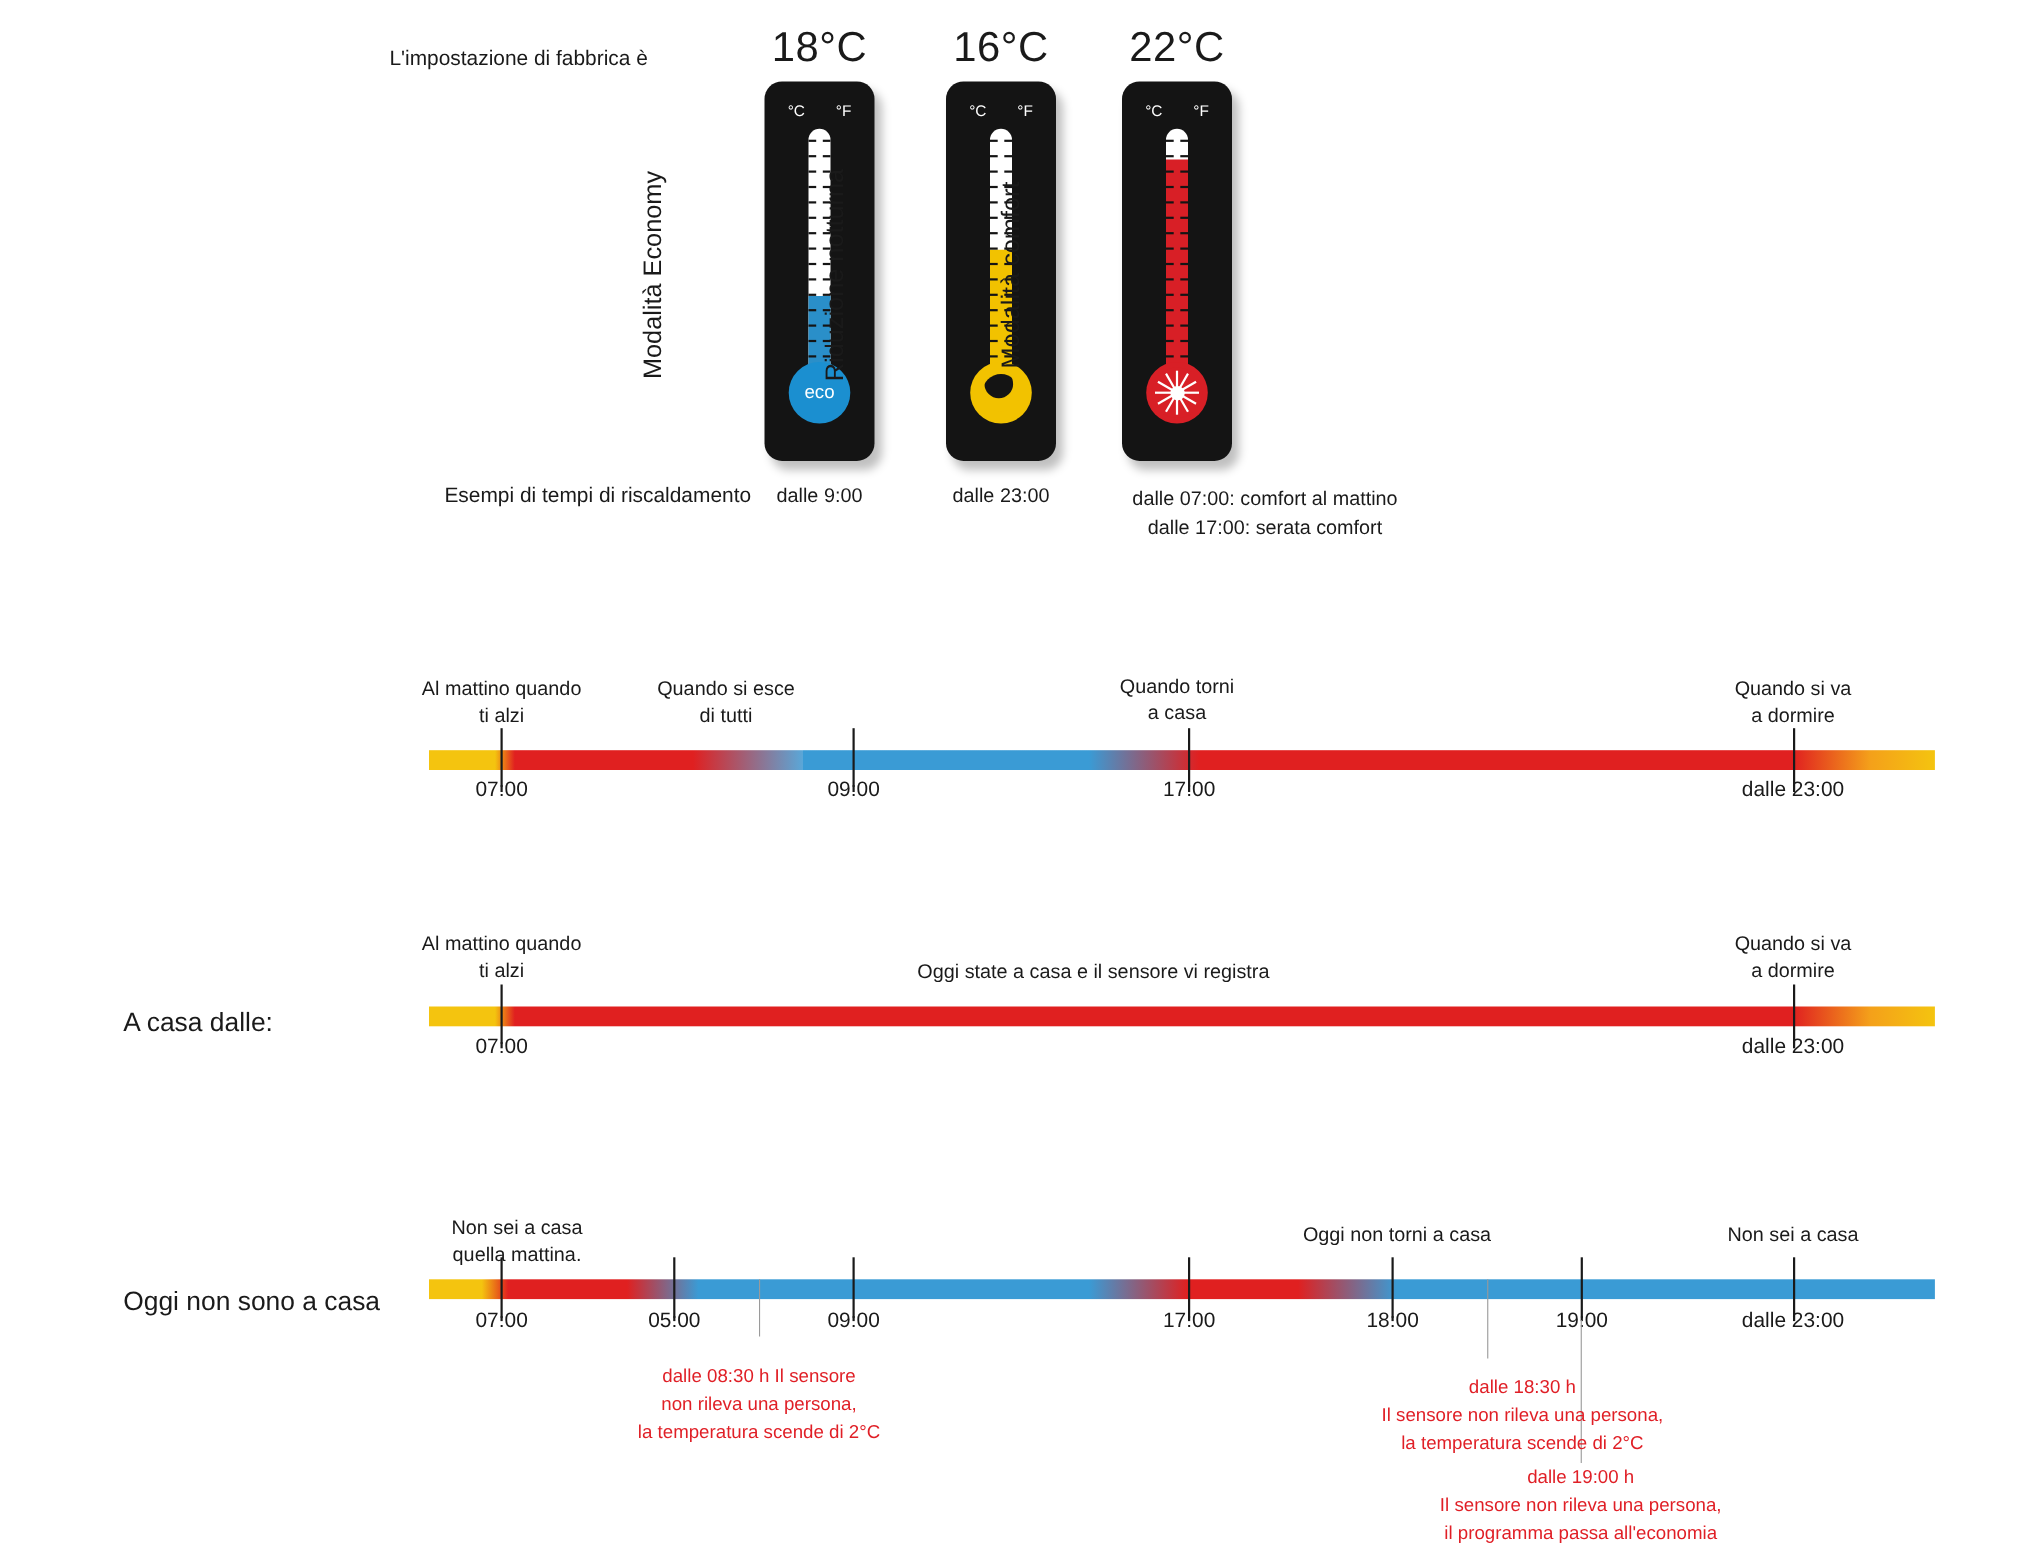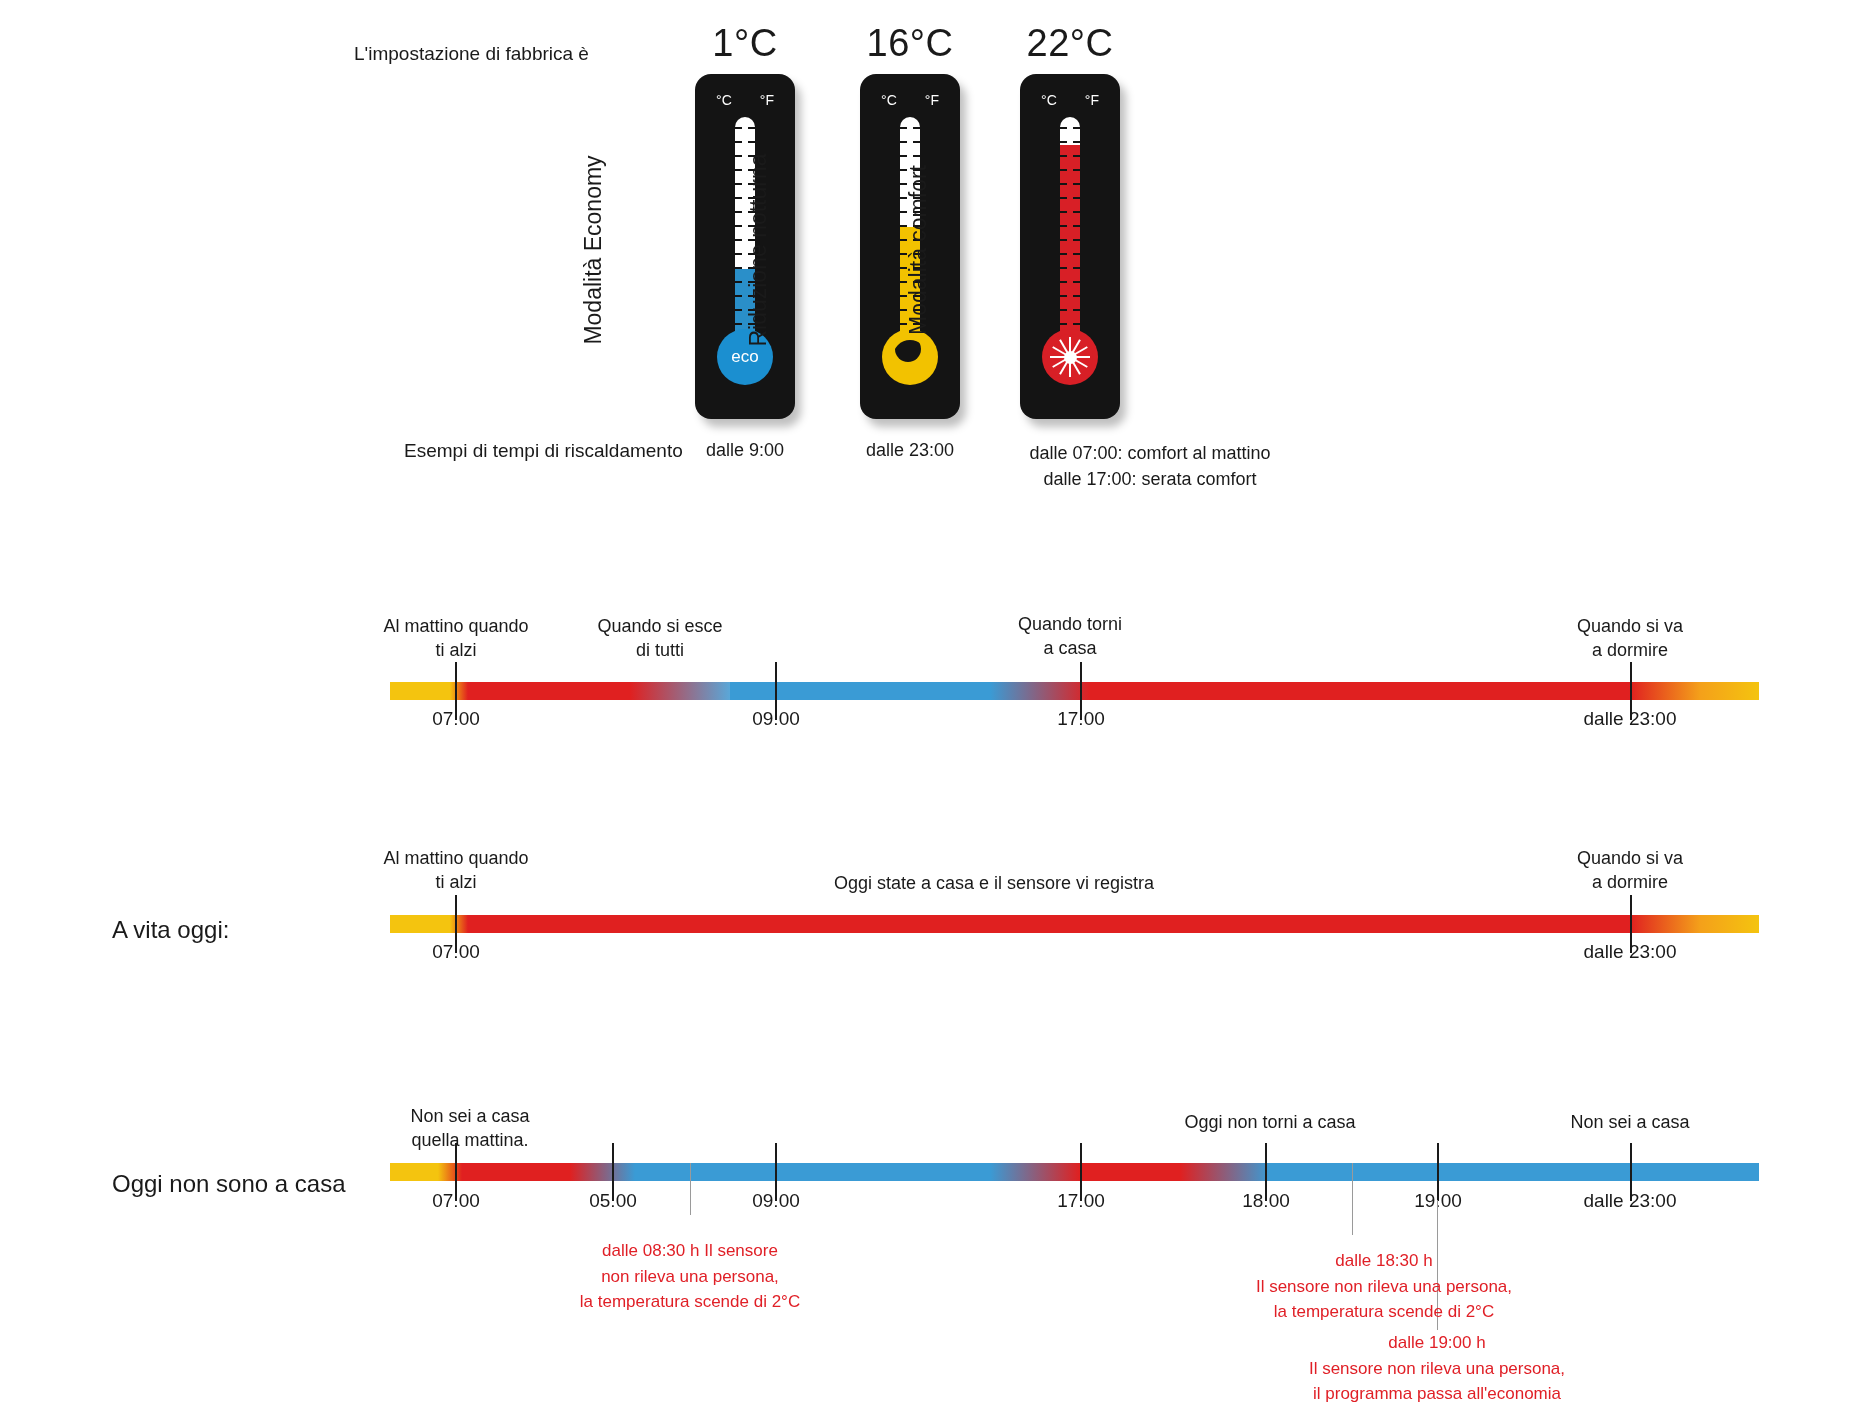--- a/index.html
+++ b/index.html
@@ -245,21 +245,21 @@
 </style>
 </head>
 <body>
 
 <div class="stage">
 
   <div class="factory-label">L'impostazione di fabbrica è</div>
   <div class="heating-label">Esempi di tempi di riscaldamento</div>
 
   <div class="thermo-group" style="left:640px;">
-    <div class="thermo-temp">1°C</div>
+    <div class="thermo-temp">18°C</div>
     <div class="thermo-mode">Modalità Economy</div>
     <div class="thermo-body">
       <div class="scale-letters">
         <span>°C</span>
         <span>°F</span>
       </div>
       <div class="tube">
         <div class="tube-fill" style="background:#2a8fc9;height:34%;"></div>
         <div class="ticks">
           <i class="left" style="top:10px"></i>
@@ -453,21 +453,21 @@
   <div class="marker-caption" style="left:1070px; top:612px;">
     <div>Quando torni</div>
     <div>a casa</div>
   </div>
   <div class="marker-caption" style="left:1630px; top:614px;">
     <div>Quando si va</div>
     <div>a dormire</div>
   </div>
 
   <div class="row-title" style="left:112px; top:913px;">
-    <div>A vita oggi:</div>
+    <div>A casa dalle:</div>
   </div>
 
   <div class="bar" style="left:390px; top:915px; width:1369px;
        background: linear-gradient(to right,
          #f4c40f 0px, #f4c40f 60px,
          #e02020 78px, #e02020 1240px,
          #f4a01a 1310px, #f4c40f 1369px);"></div>
 
   <div class="marker" style="left:455px; top:895px; height:58px;"></div>
   <div class="marker" style="left:1630px; top:895px; height:58px;"></div>

